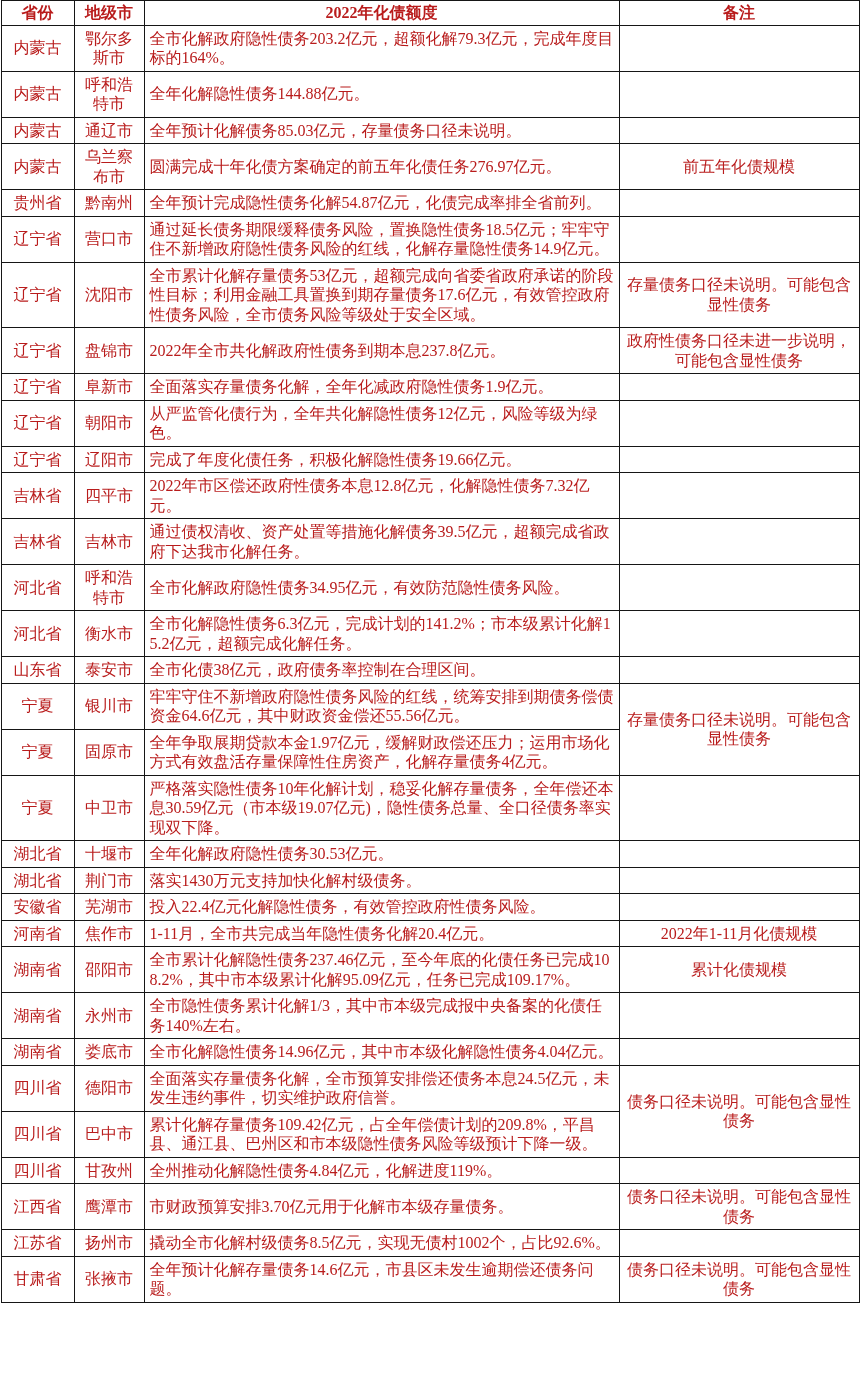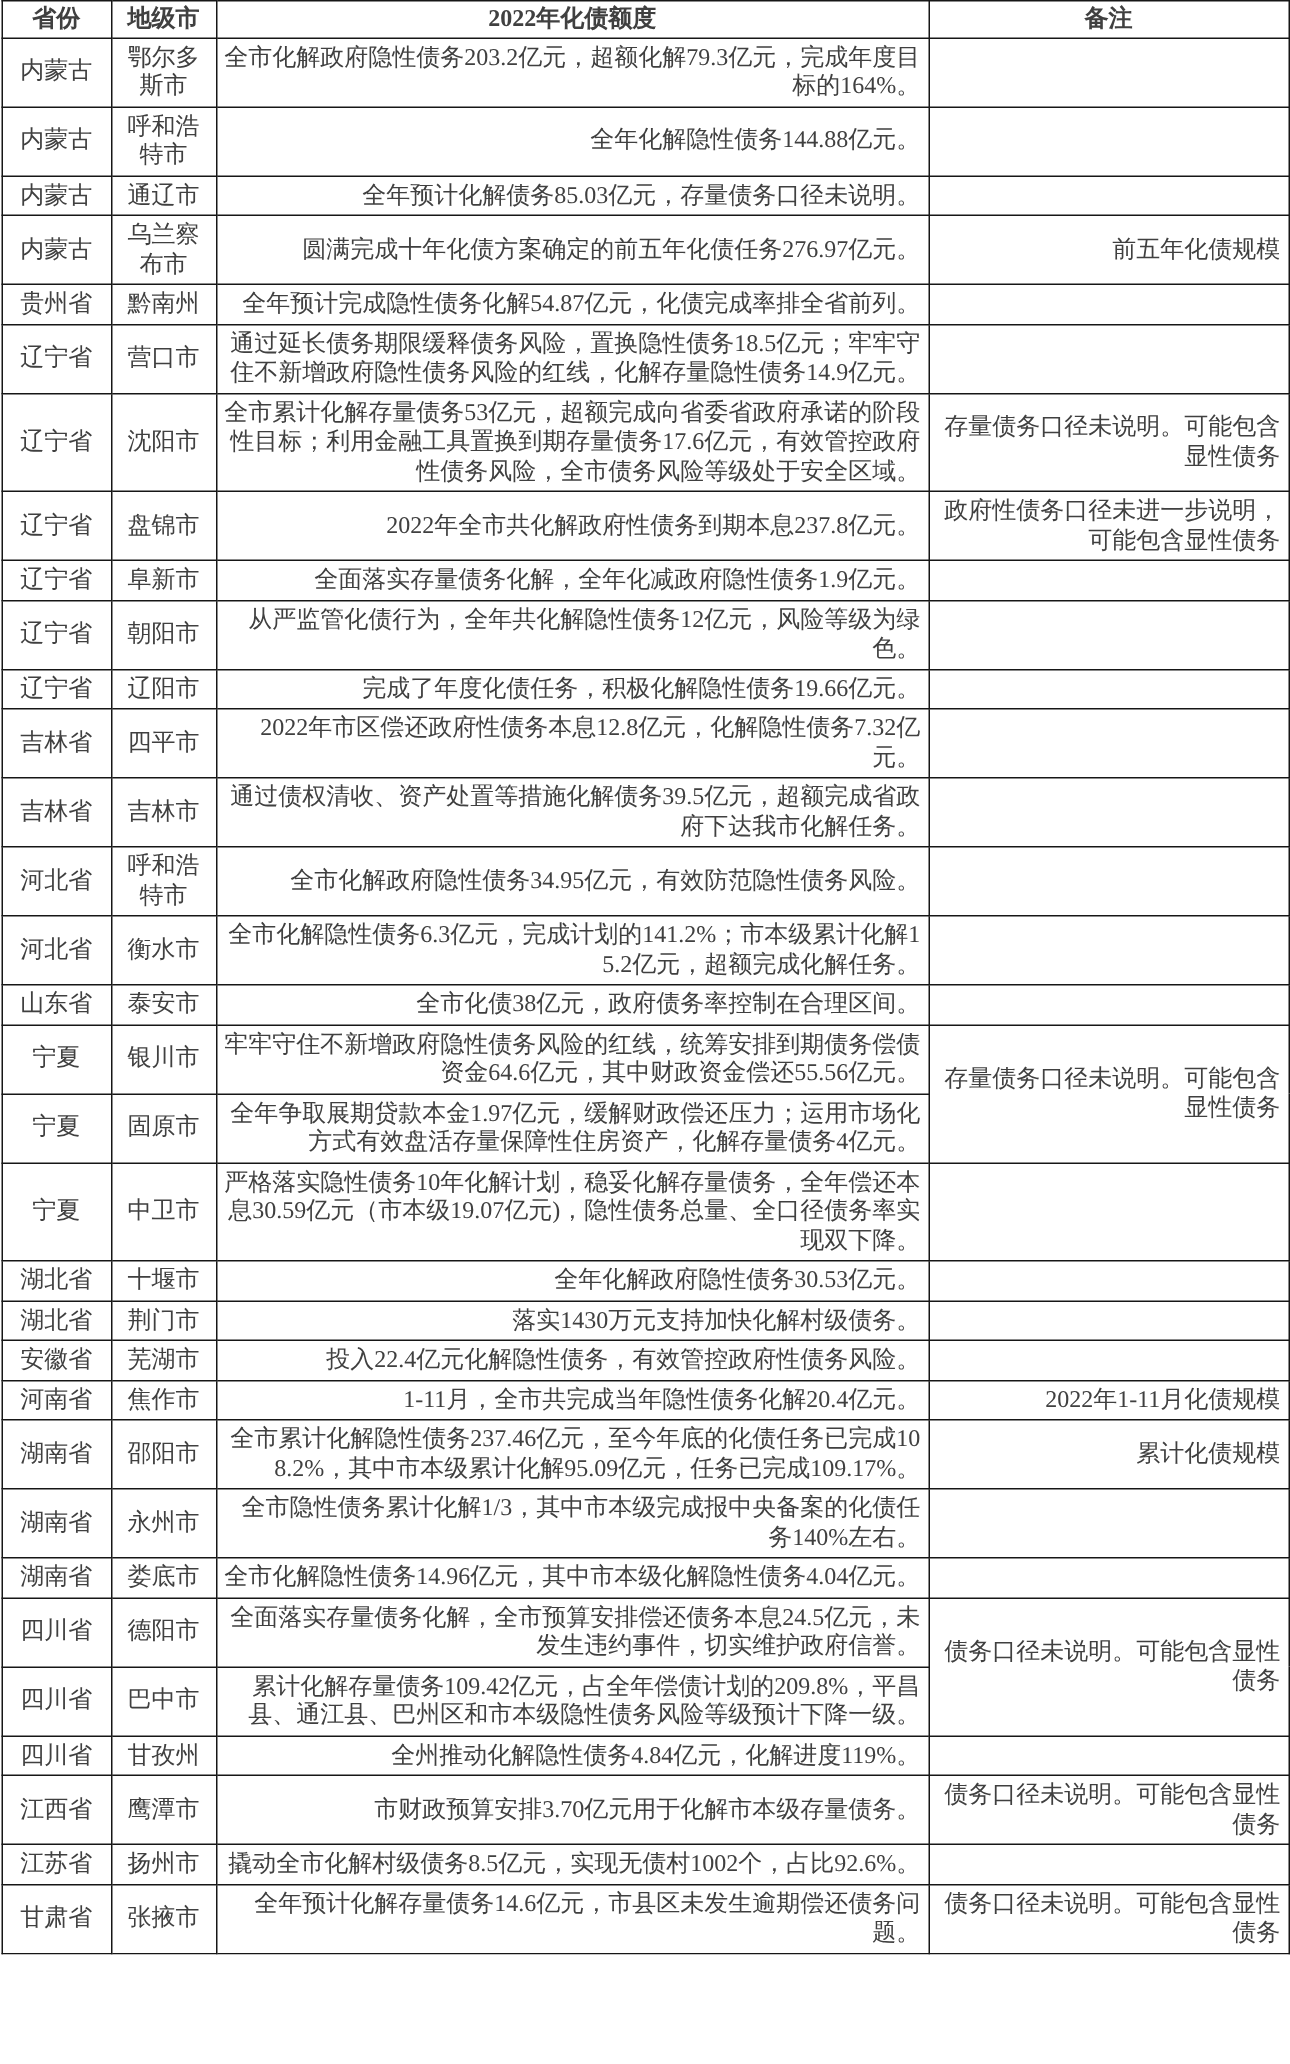--- a/index.html
+++ b/index.html
@@ -10,21 +10,21 @@
   }
   .table-wrap {
     width: 860px;
     background: #ffffff;
   }
   table.debt-table {
     width: 858px;
     border-collapse: collapse;
     table-layout: fixed;
     font-family: "Liberation Serif", "DejaVu Serif", serif;
-    color: #404040;
+    color: #b91c1c;
     margin: 0 auto;
   }
   table.debt-table th,
   table.debt-table td {
     border: 1.6px solid #161616;
     font-size: 16px;
     line-height: 19.5px;
     padding: 3px 5px;
     vertical-align: middle;
     word-break: break-all;
@@ -33,25 +33,25 @@
     font-weight: bold;
     text-align: center;
     padding: 2px 2px;
   }
   td.col-province,
   td.col-city {
     text-align: center;
     padding: 3px 3px;
   }
   td.col-amount {
-    text-align: right;
+    text-align: left;
     padding: 3px 8px 3px 9px;
   }
   td.col-remark {
-    text-align: right;
+    text-align: center;
     padding: 3px 4px;
   }
 </style>
 </head>
 <body>
 
 <div class="table-wrap">
 <table class="debt-table">
   <colgroup>
     <col style="width:73px">

